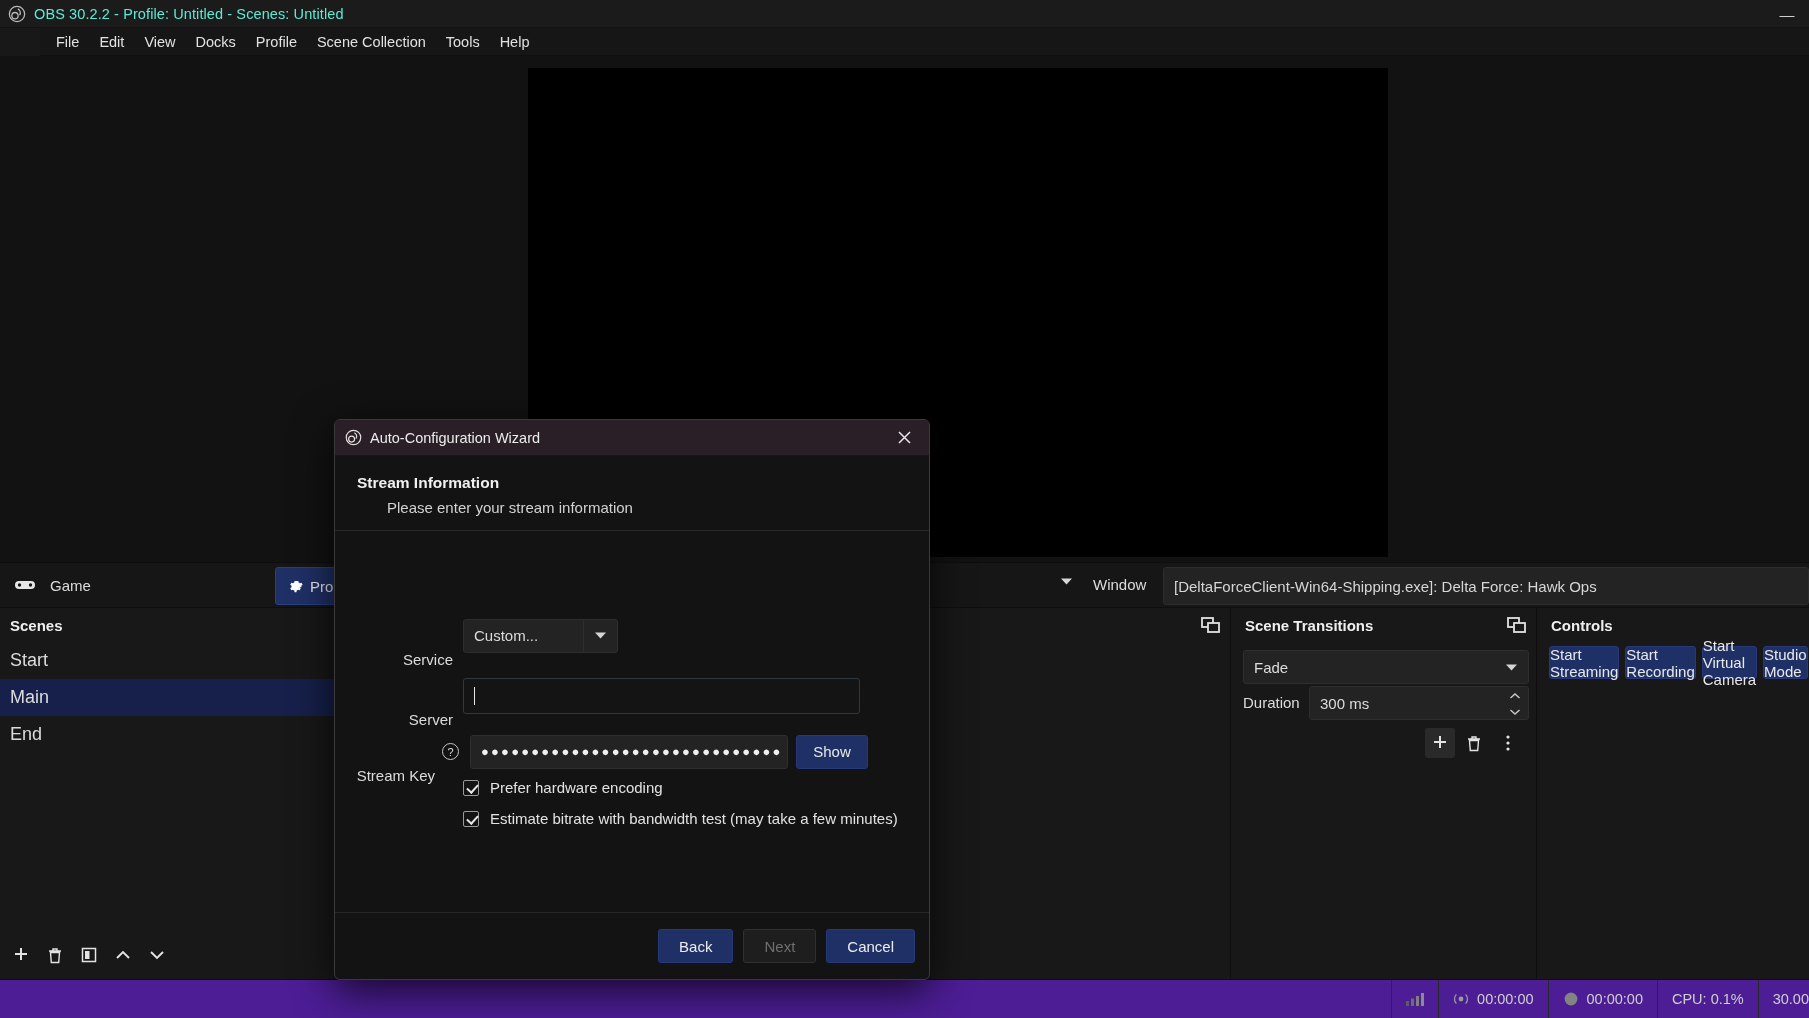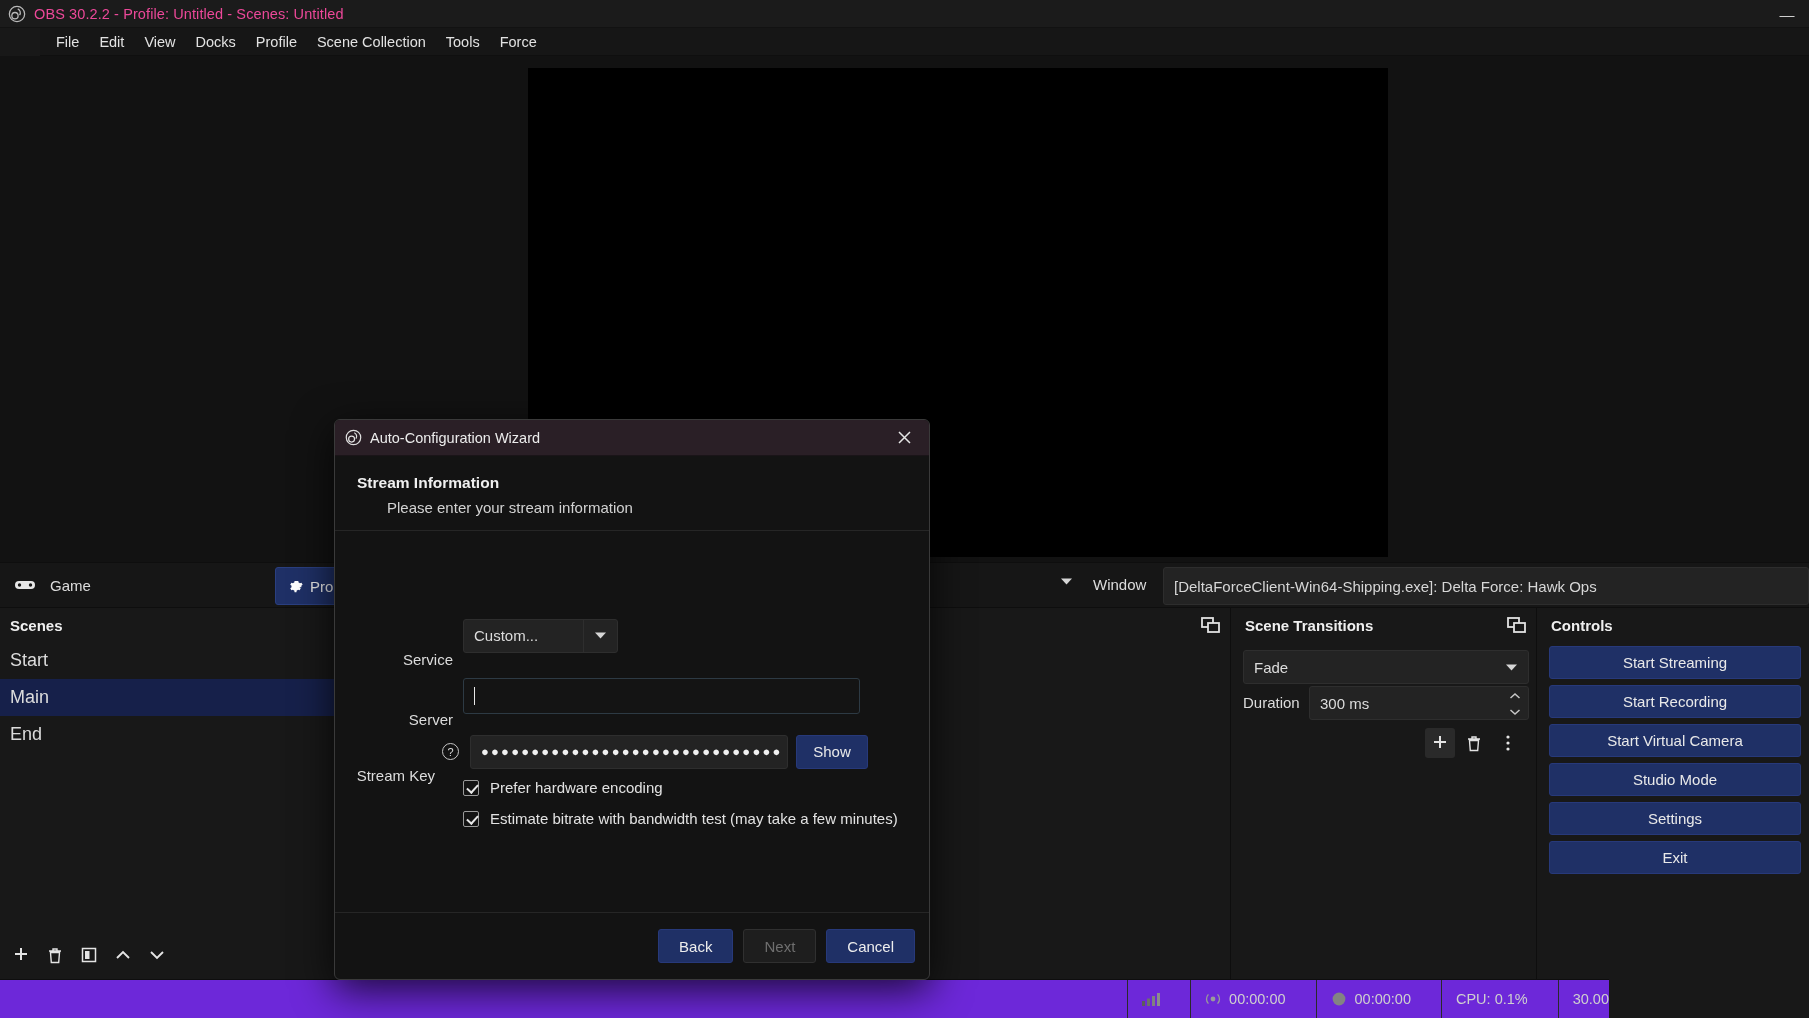--- a/index.html
+++ b/index.html
@@ -12,21 +12,21 @@
   }
   #app{ position:relative; width:1809px; height:1018px; }
 
   
   .titlebar{
     position:absolute; left:0; top:0; width:1809px; height:28px;
     background:#1b1b1b; display:flex; align-items:center;
     border-bottom:1px solid #121212;
   }
   .tb-logo{ width:18px;height:18px;margin-left:8px;margin-right:8px;flex:none; }
-  .tb-title{ font-size:14.5px; color:#ec4899; letter-spacing:.1px; }
+  .tb-title{ font-size:14.5px; color:#5eead4; letter-spacing:.1px; }
   .tb-btns{ position:absolute; right:0; top:0; height:28px; display:flex; }
   .tb-btn{ width:44px;height:28px;display:flex;align-items:center;justify-content:center;
            color:#cfcfcf;font-size:15px; }
 
   
   .menubar{
     position:absolute; left:0; top:28px; width:1809px; height:28px;
     background:#161616; display:flex; align-items:center; padding-left:6px;
     border-bottom:1px solid #0f0f0f;
     margin-left:40px;
@@ -116,32 +116,32 @@
     display:flex; align-items:center; padding:0 10px; font-size:15px; color:#dcdcdc;
   }
   .dur-spin{ position:absolute; right:1px; top:1px; width:24px; height:32px;
              display:flex; flex-direction:column; }
   .dur-spin div{ flex:1; display:flex; align-items:center; justify-content:center;
                  font-size:9px; color:#c8c8c8; }
   .trans-btns{ position:absolute; left:190px; top:120px; display:flex; gap:4px; }
 
   
   .ctrl-list{ position:absolute; left:8px; top:38px; right:8px; display:flex;
-              flex-direction:column; gap:6px; }
+              flex-direction:row; gap:6px; }
   .ctrl-btn{
     height:33px; background:#1f3066; border:1px solid #27397a; border-radius:3px;
     display:flex; align-items:center; justify-content:center;
     font-size:15px; color:#e9e9e9;
   }
 
   
   .statusbar{
-    position:absolute; left:0; bottom:0; width:1609px; height:39px;
-    background:#6d28d9; border-top:1px solid #0e0e0e;
-    display:flex; align-items:center; justify-content:flex-end; gap:16px;
+    position:absolute; left:0; bottom:0; width:1809px; height:39px;
+    background:#4c1d95; border-top:1px solid #0e0e0e;
+    display:flex; align-items:center; justify-content:flex-end; gap:0;
     font-size:14.5px; color:#cfcfcf;
   }
   .sts{ display:flex; align-items:center; gap:8px; padding:0 14px; height:39px;
         border-left:1px solid #2a2a2a; }
 
   
   .dlg{
     position:absolute; left:334px; top:419px; width:596px; height:561px;
     background:#131313; border:1px solid #3a3a3a; border-radius:6px;
     box-shadow:0 10px 40px rgba(0,0,0,.75); overflow:hidden;
@@ -230,21 +230,21 @@
   </div>
 
   <div class="menubar">
     <div class="menu-item"><span>File</span></div>
     <div class="menu-item"><span>Edit</span></div>
     <div class="menu-item"><span>View</span></div>
     <div class="menu-item"><span>Docks</span></div>
     <div class="menu-item"><span>Profile</span></div>
     <div class="menu-item"><span>Scene Collection</span></div>
     <div class="menu-item"><span>Tools</span></div>
-    <div class="menu-item"><span>Force</span></div>
+    <div class="menu-item"><span>Help</span></div>
   </div>
 
   <div class="preview-wrap">
     <div class="preview-canvas"></div>
   </div>
 
   <div class="sourcebar">
     <span class="sb-gamepad">
       <svg width="22" height="14" viewBox="0 0 22 14">
         <rect x="1" y="3" width="20" height="8" rx="4" fill="#e6e6e6"></rect>

